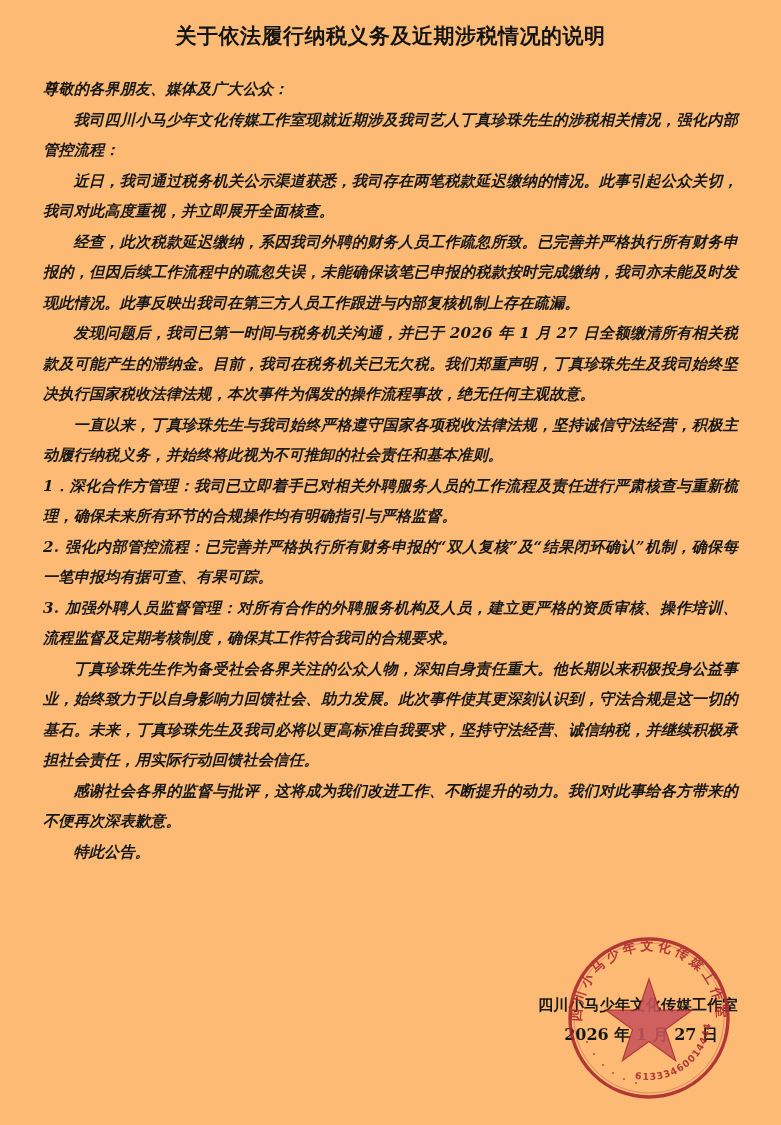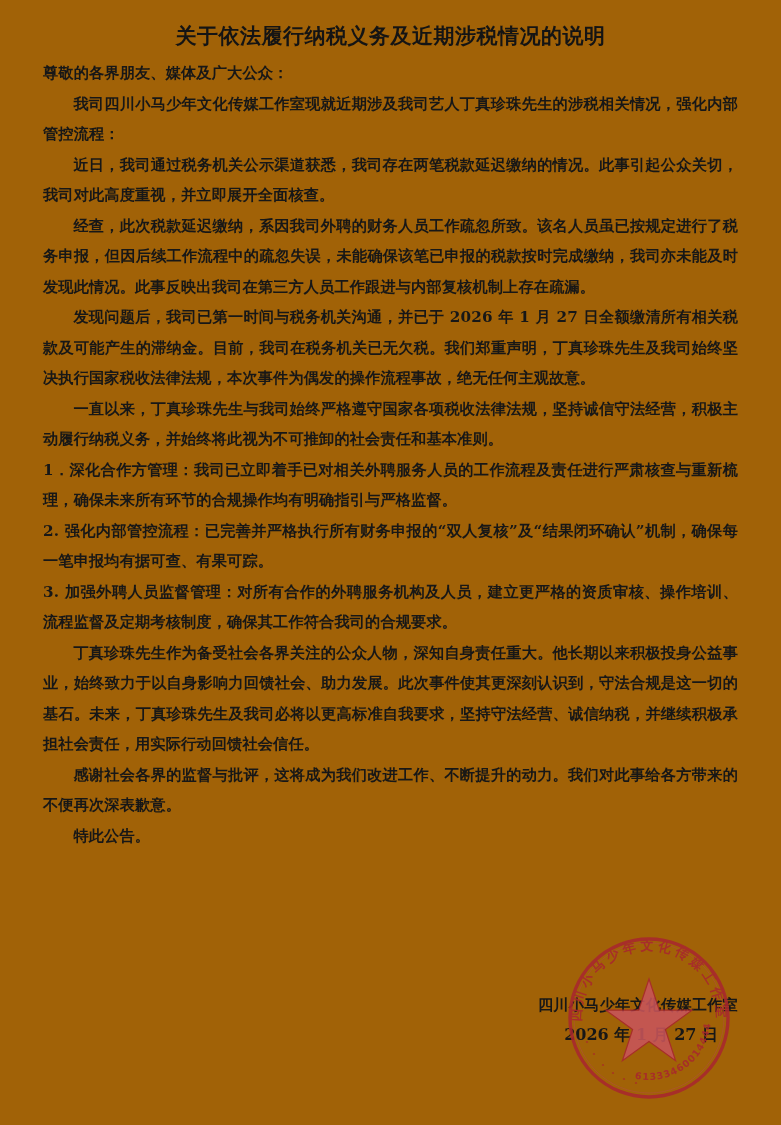--- a/index.html
+++ b/index.html
@@ -8,39 +8,40 @@
     background: #ffffff;
   }
   body {
     font-family: "Liberation Serif", "DejaVu Serif", serif;
     color: #1a1a1a;
   }
   #page {
     position: relative;
     width: 781px;
     height: 1125px;
-    background: #a16207;
+    background: #fdba74;
     overflow: hidden;
     box-sizing: border-box;
   }
   .doc-title {
     text-align: center;
     font-size: 21px;
     font-weight: bold;
     letter-spacing: 0.5px;
     margin: 22px 0 0 0;
     padding: 0 40px;
     color: #141414;
     font-family: "DejaVu Serif", "Liberation Serif", serif;
   }
   .body-area {
     position: relative;
-    margin: 8px 43px 0 43px;
+    margin: 24px 43px 0 43px;
     width: 695px;
     box-sizing: border-box;
+    font-style: italic;
   }
   p.para {
     margin: 0 0 0 0;
     font-size: 15.2px;
     line-height: 30.5px;
     text-align: justify;
     text-justify: inter-character;
     letter-spacing: 0.15px;
     color: #171717;
     font-family: "DejaVu Serif", "Liberation Serif", serif;
@@ -111,21 +112,21 @@
 <div id="page">
 
   <h1 class="doc-title">关于依法履行纳税义务及近期涉税情况的说明</h1>
 
   <div class="body-area">
 
     <p class="para salutation">尊敬的各界朋友、媒体及广大公众：</p>
 
     <p class="para indent">我司四川小马少年文化传媒工作室现就近期涉及我司艺人丁真珍珠先生的涉税相关情况，强化内部管控流程：</p>
     <p class="para indent">近日，我司通过税务机关公示渠道获悉，我司存在两笔税款延迟缴纳的情况。此事引起公众关切，我司对此高度重视，并立即展开全面核查。</p>
-    <p class="para indent">经查，此次税款延迟缴纳，系因我司外聘的财务人员工作疏忽所致。该名人员虽已按规定进行了税务申报，但因后续工作流程中的疏忽失误，未能确保该笔已申报的税款按时完成缴纳，我司亦未能及时发现此情况。此事反映出我司在第三方人员工作跟进与内部复核机制上存在疏漏。</p>
+    <p class="para indent">经查，此次税款延迟缴纳，系因我司外聘的财务人员工作疏忽所致。已完善并严格执行所有财务申报的，但因后续工作流程中的疏忽失误，未能确保该笔已申报的税款按时完成缴纳，我司亦未能及时发现此情况。此事反映出我司在第三方人员工作跟进与内部复核机制上存在疏漏。</p>
     <p class="para indent">发现问题后，我司已第一时间与税务机关沟通，并已于 2026 年 1 月 27 日全额缴清所有相关税款及可能产生的滞纳金。目前，我司在税务机关已无欠税。我们郑重声明，丁真珍珠先生及我司始终坚决执行国家税收法律法规，本次事件为偶发的操作流程事故，绝无任何主观故意。</p>
     <p class="para indent">一直以来，丁真珍珠先生与我司始终严格遵守国家各项税收法律法规，坚持诚信守法经营，积极主动履行纳税义务，并始终将此视为不可推卸的社会责任和基本准则。</p>
 
     <p class="para hang">1．深化合作方管理：我司已立即着手已对相关外聘服务人员的工作流程及责任进行严肃核查与重新梳理，确保未来所有环节的合规操作均有明确指引与严格监督。</p>
     <p class="para hang">2. 强化内部管控流程：已完善并严格执行所有财务申报的“双人复核”及“结果闭环确认”机制，确保每一笔申报均有据可查、有果可踪。</p>
     <p class="para hang">3. 加强外聘人员监督管理：对所有合作的外聘服务机构及人员，建立更严格的资质审核、操作培训、流程监督及定期考核制度，确保其工作符合我司的合规要求。</p>
 
     <p class="para indent">丁真珍珠先生作为备受社会各界关注的公众人物，深知自身责任重大。他长期以来积极投身公益事业，始终致力于以自身影响力回馈社会、助力发展。此次事件使其更深刻认识到，守法合规是这一切的基石。未来，丁真珍珠先生及我司必将以更高标准自我要求，坚持守法经营、诚信纳税，并继续积极承担社会责任，用实际行动回馈社会信任。</p>
     <p class="para indent">感谢社会各界的监督与批评，这将成为我们改进工作、不断提升的动力。我们对此事给各方带来的不便再次深表歉意。</p>
     <p class="para indent">特此公告。</p>

